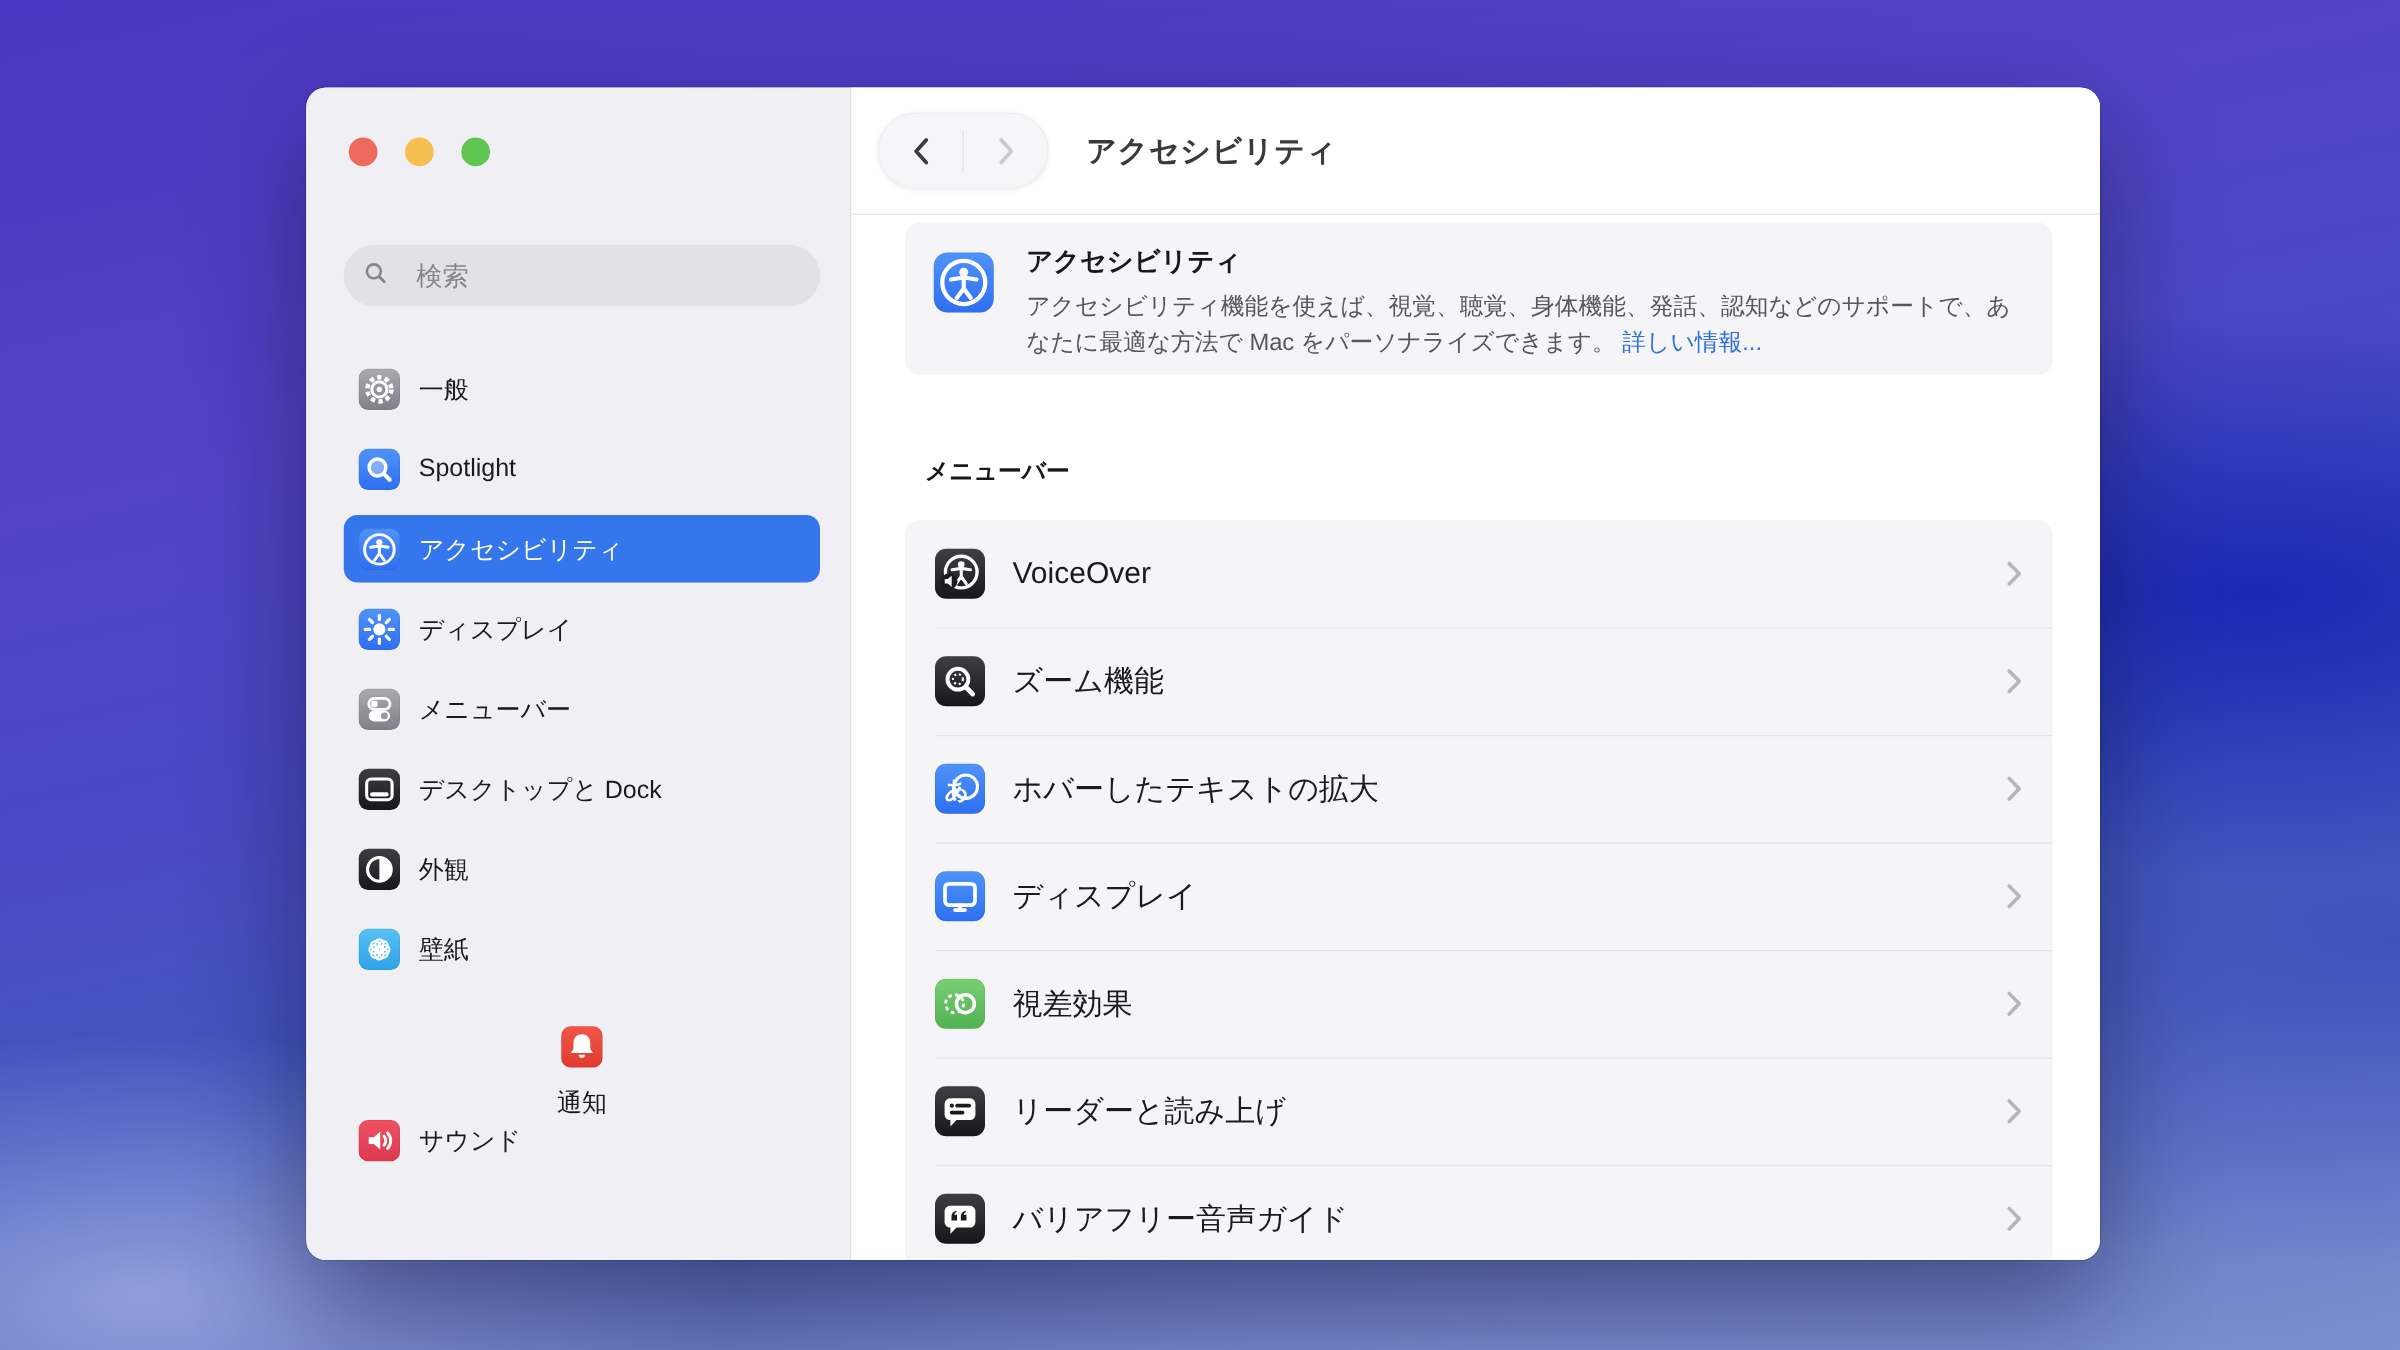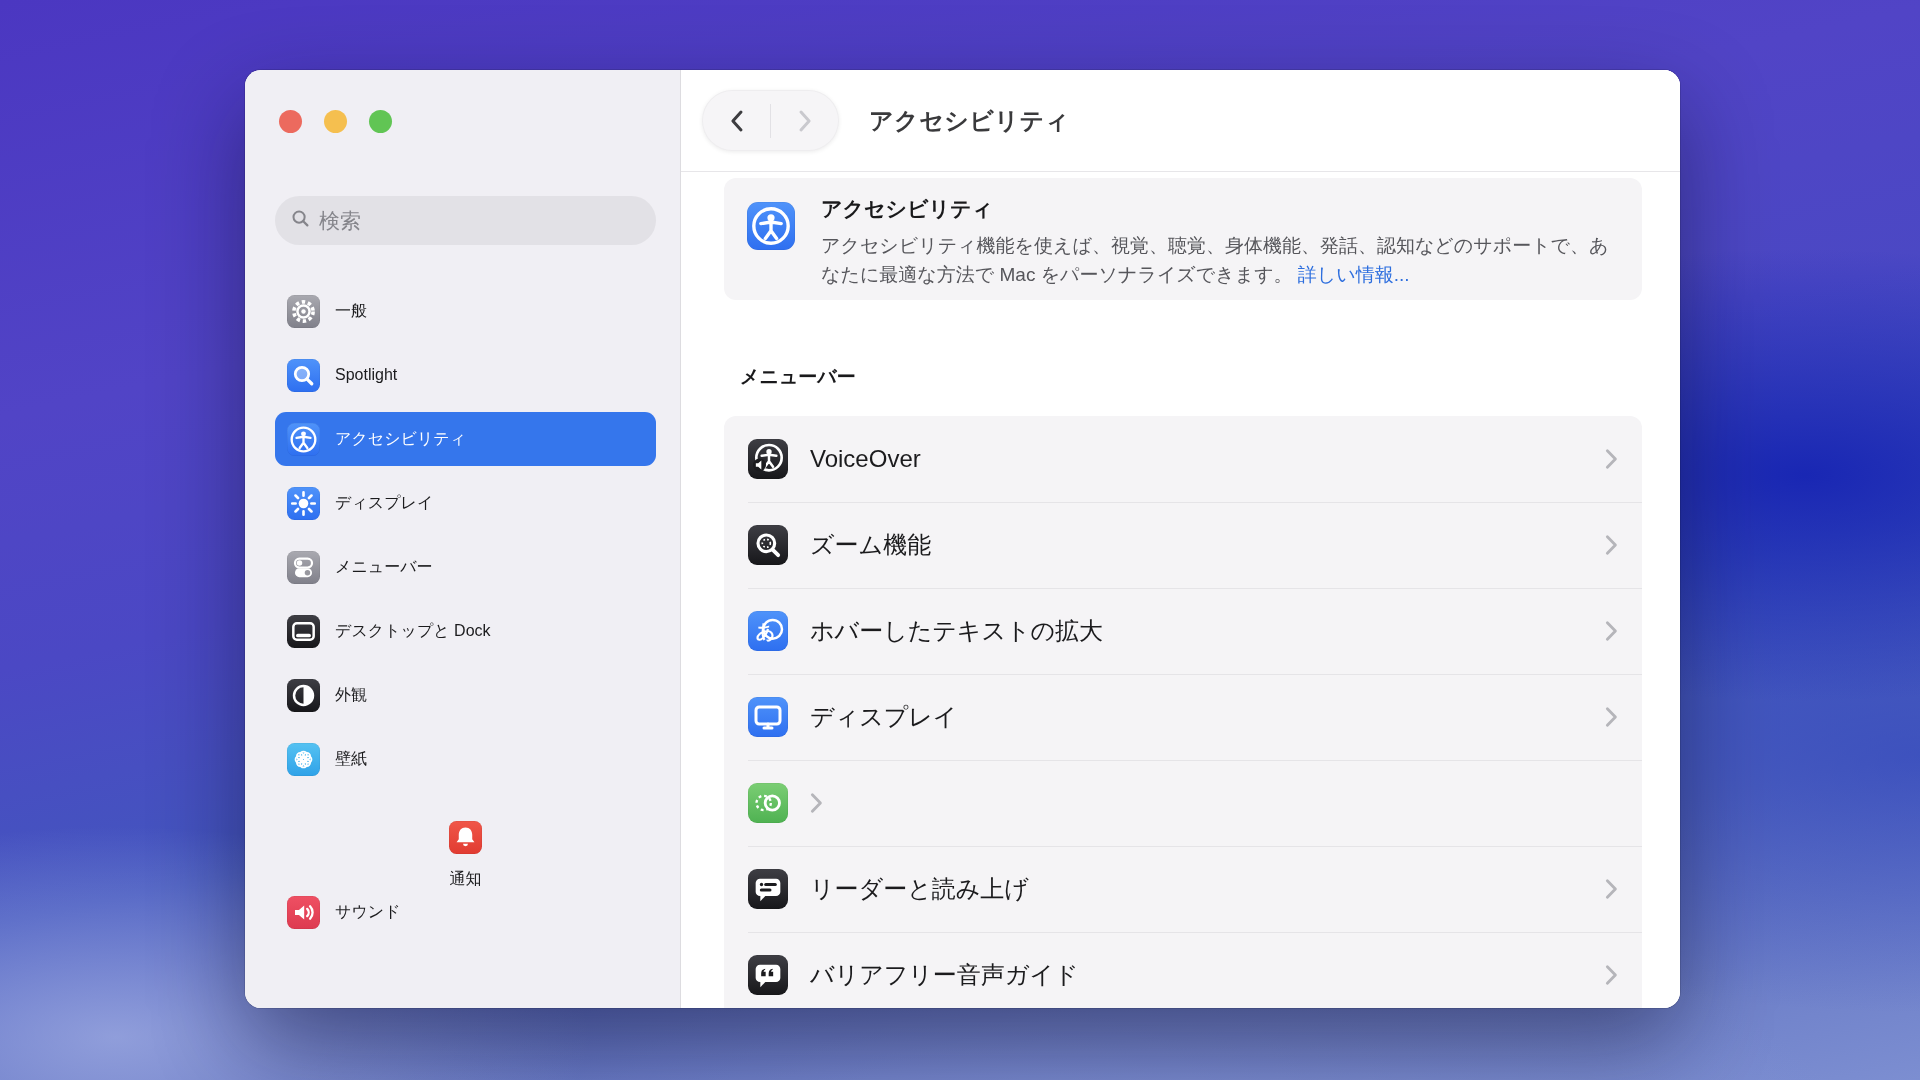--- a/index.html
+++ b/index.html
@@ -35,34 +35,34 @@
     padding:0 24px 0 30px; position:relative;
   }
   .traffic { display:flex; gap:22px; padding:40px 0 0 4px; }
   .tl { width:23px; height:23px; border-radius:50%; }
   .tl.red   { background:#ec6a5e; }
   .tl.yellow{ background:#f5bf4f; }
   .tl.green { background:#61c554; }
 
   .search {
     margin-top:63px; height:49px; border-radius:25px; background:#e2e1e6;
-    display:flex; align-items:center; padding:0 16px; gap:9px;
+    display:flex; align-items:center; padding:0 16px; gap:23px;
   }
   .search svg { flex:none; }
   .search-ph { color:#85858b; font-size:21px; }
 
   .side-list { margin-top:39px; }
   .side-item {
     height:54px; border-radius:11px; display:flex; align-items:center;
     gap:15px; padding:0 12px; margin-bottom:10px; cursor:default;
   }
   .side-item.selected { background:#3576ec; }
   .side-item.selected .side-label { color:#ffffff; }
   .side-item.gap-before { margin-top:35px;flex-direction:column; }
-  .side-label { font-size:16px; color:#1b1b1d; white-space:nowrap; }
+  .side-label { font-size:20px; color:#1b1b1d; white-space:nowrap; }
 
   .icn {
     width:33px; height:33px; border-radius:7.5px; flex:none;
     display:flex; align-items:center; justify-content:center;
     box-shadow:inset 0 0 0 .5px rgba(0,0,0,.08);
   }
   .icn svg { width:100%; height:100%; display:block; }
   .bg-gray   { background:linear-gradient(180deg,#a9a9b0,#80808a); }
   .bg-ai     { background:linear-gradient(135deg,#ff8fae 0%,#e892cc 32%,#a392ef 60%,#ffb37c 100%); }
   .bg-blue   { background:linear-gradient(180deg,#4f93fa,#2e6ff0); }
@@ -368,20 +368,21 @@
           </span>
         </div>
 
         <div class="row">
           <span class="row-icon bg-green">
             <svg viewBox="0 0 24 24">
                 <circle cx="9.4" cy="12" r="4.3" fill="none" stroke="#fff" stroke-width="1.4" stroke-dasharray="1.7 1.7"></circle>
                 <circle cx="14.6" cy="12" r="4.3" fill="none" stroke="#fff" stroke-width="1.7"></circle>
               </svg>
           </span>
+          <span class="row-label">視差効果</span>
           <span class="chev">
             <svg width="13" height="22" viewBox="0 0 11 18">
                 <path d="M2 2 L8.8 9 L2 16" fill="none" stroke="#b5b5ba" stroke-width="2.4" stroke-linecap="round" stroke-linejoin="round"></path>
               </svg>
           </span>
         </div>
 
         <div class="row">
           <span class="row-icon bg-black">
             <svg viewBox="0 0 24 24">

